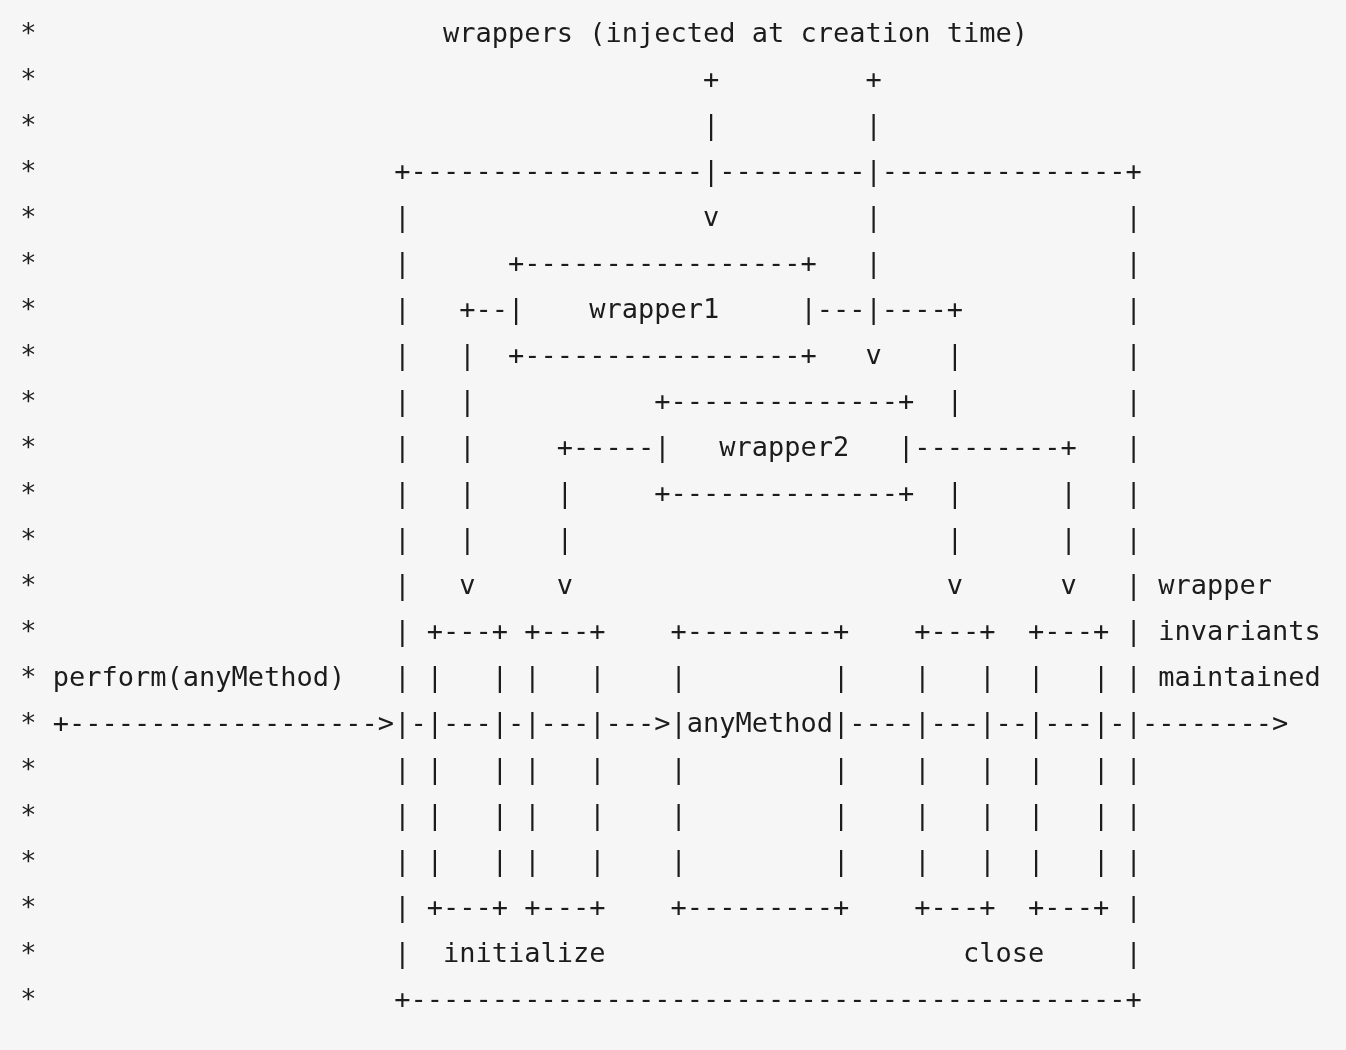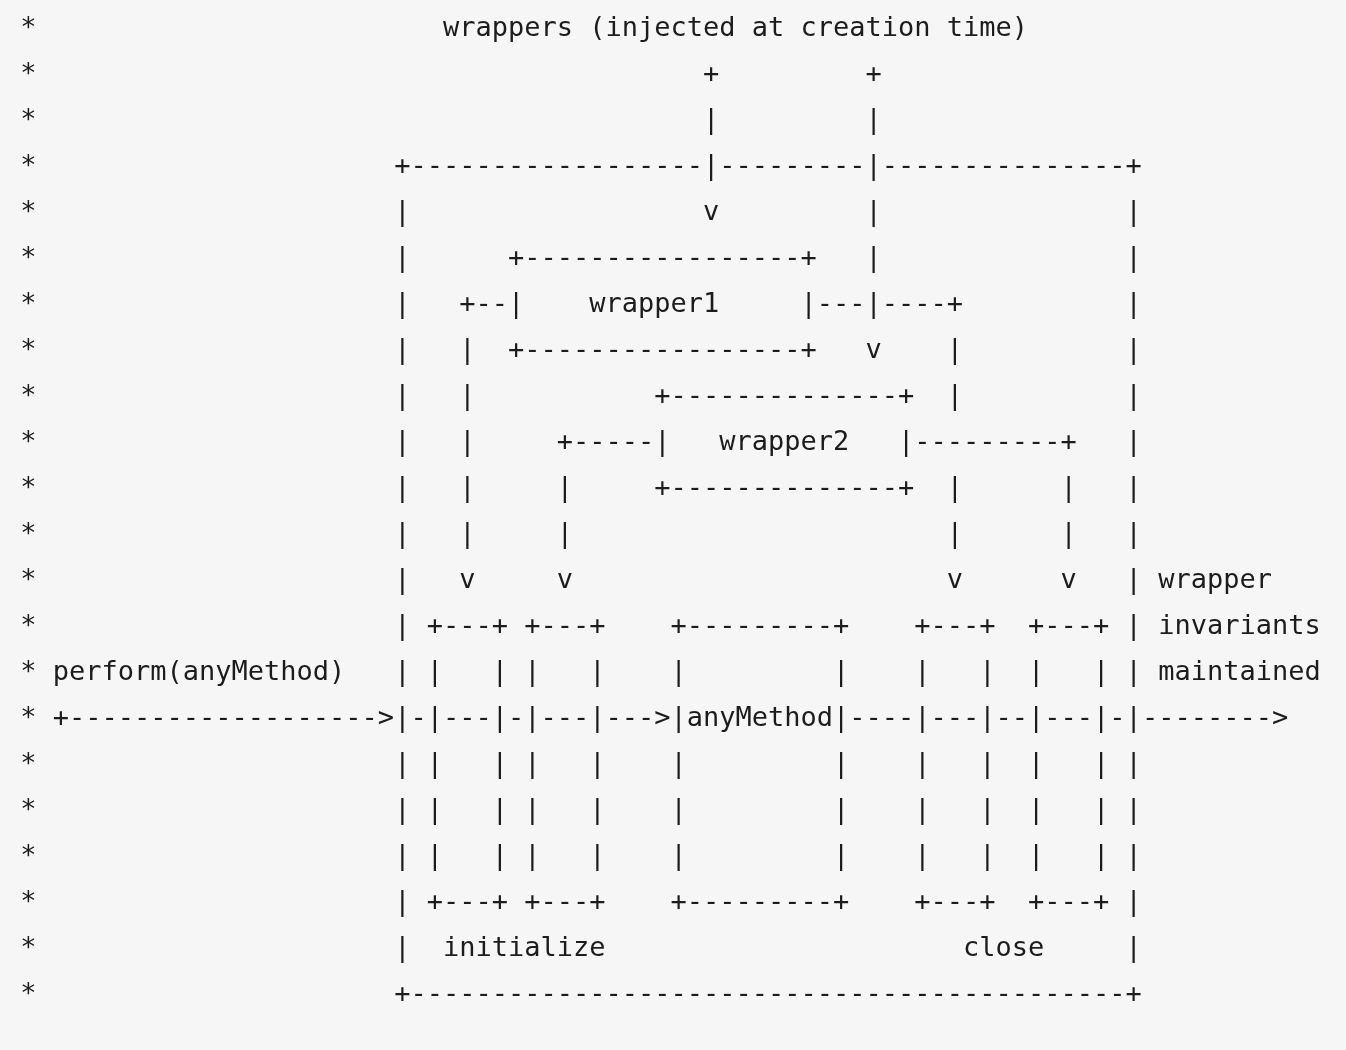--- a/index.html
+++ b/index.html
@@ -8,21 +8,21 @@
     background: #f6f6f6;
     width: 1346px;
     height: 1050px;
     overflow: hidden;
   }
   .page {
     width: 1346px;
     height: 1050px;
     background: #f6f6f6;
     box-sizing: border-box;
-    padding: 4px 0 0 4px;
+    padding: 10px 0 0 4px;
   }
   pre.ascii {
     margin: 0;
     font-family: "DejaVu Sans Mono", "Liberation Mono", monospace;
     font-size: 27px;
     line-height: 46px;
     color: #1c1c1c;
     white-space: pre;
     letter-spacing: 0;
   }

